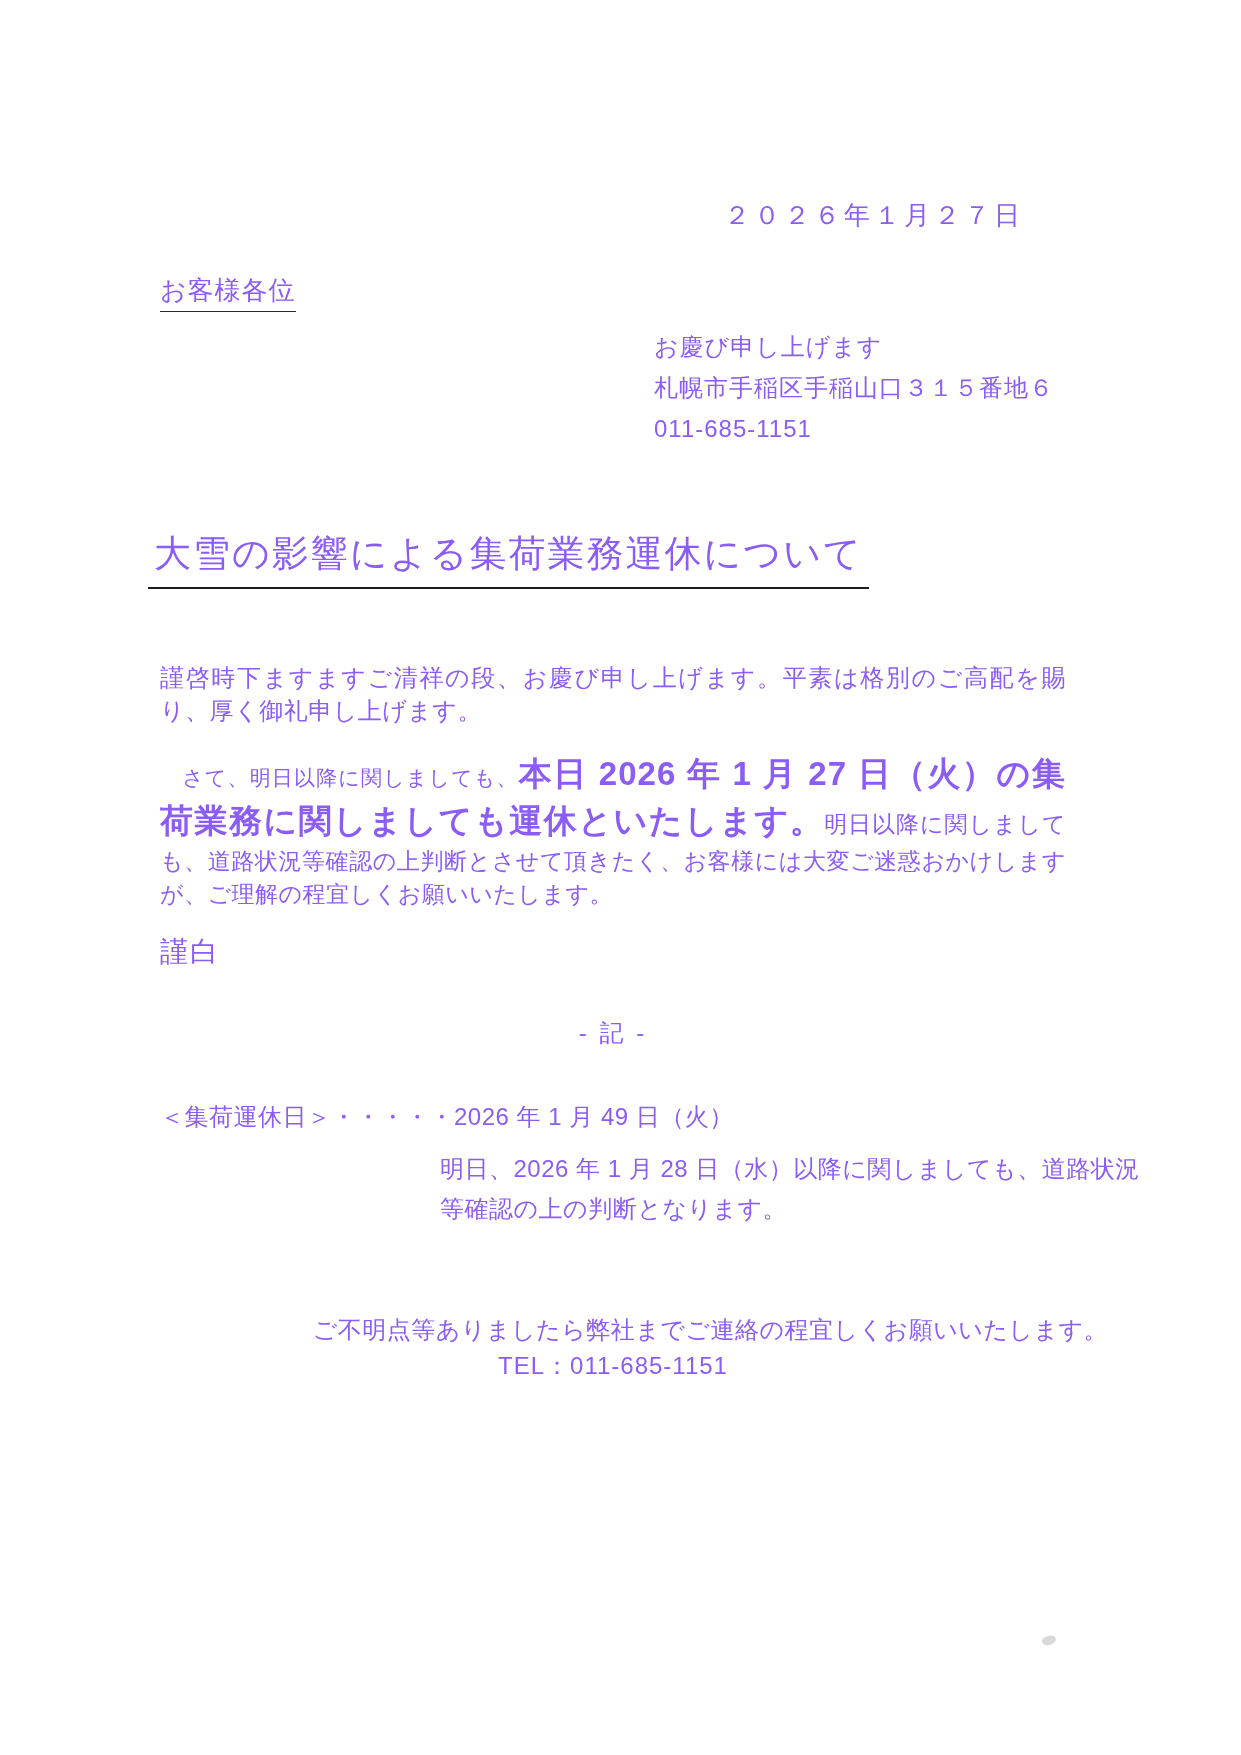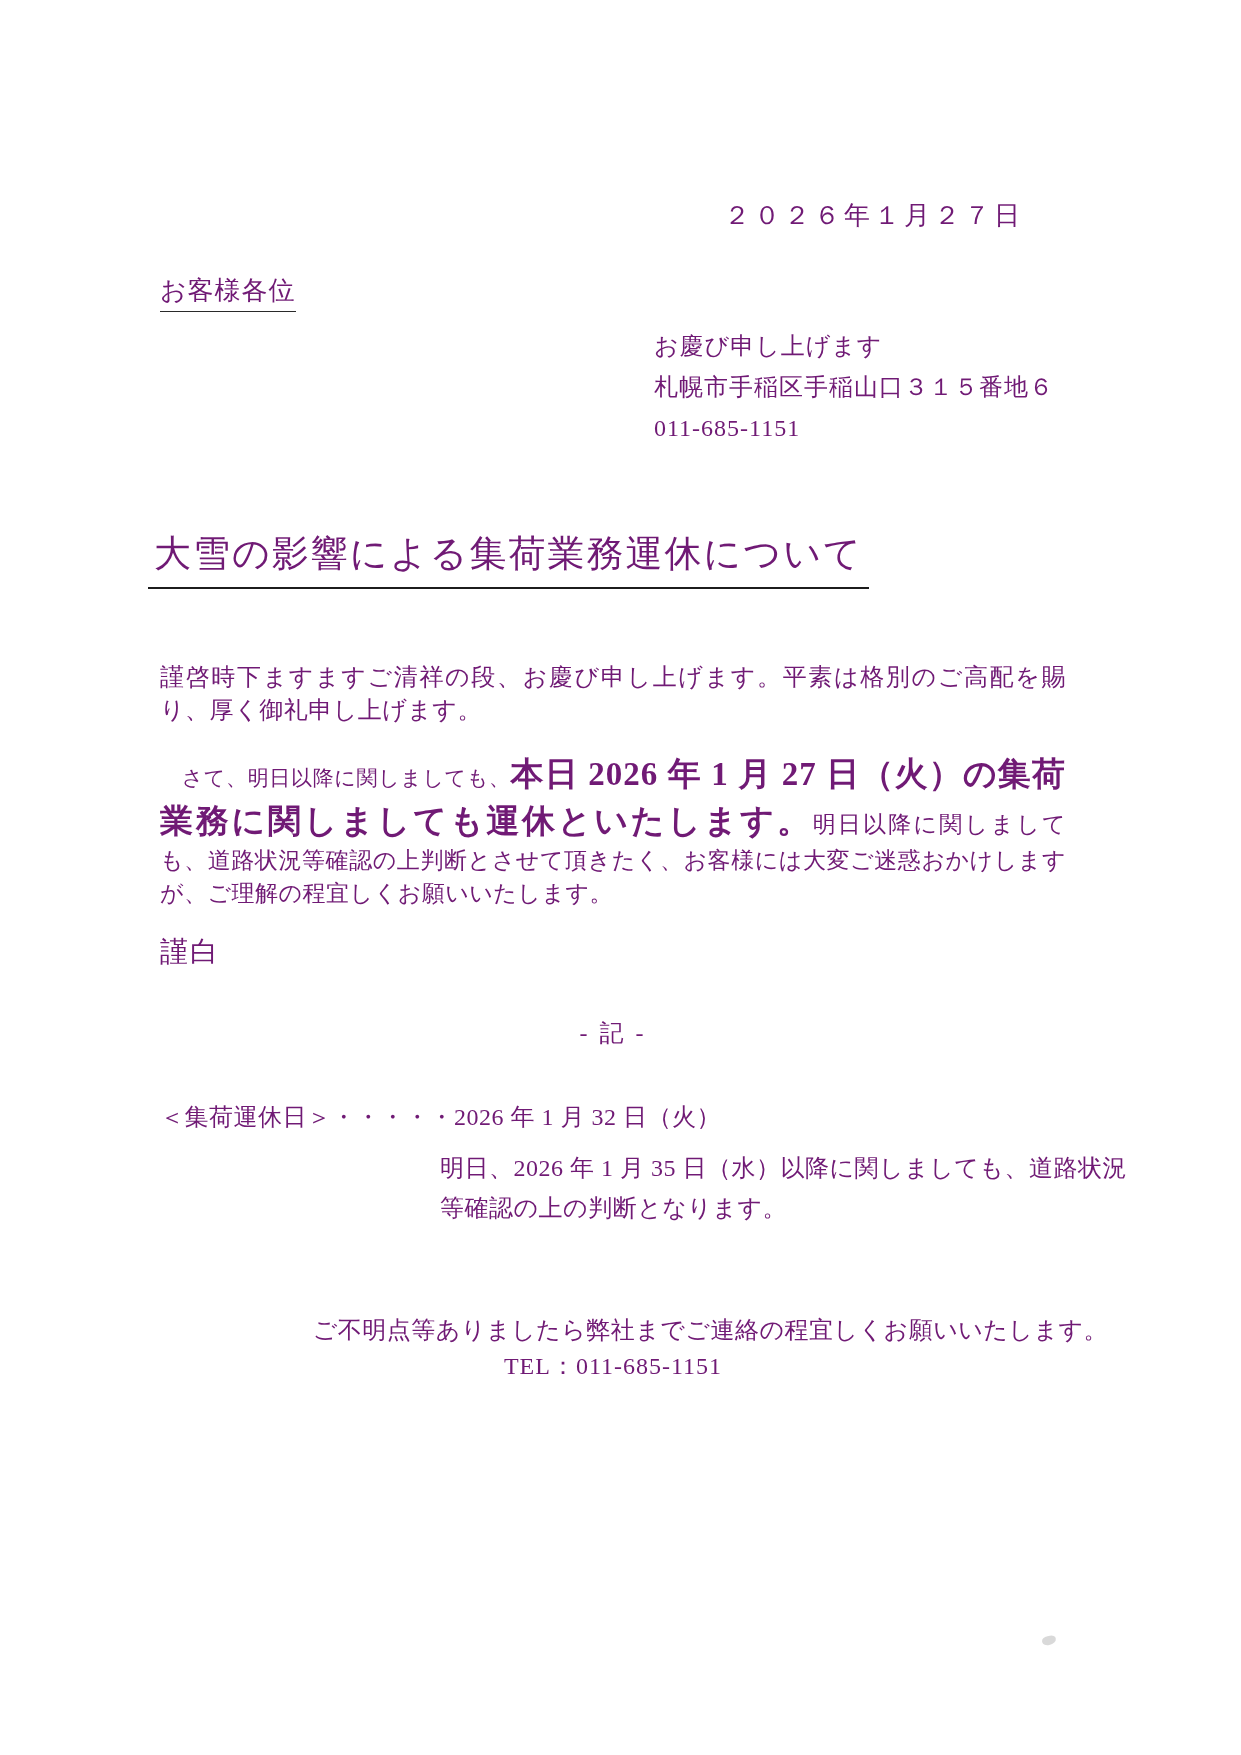--- a/index.html
+++ b/index.html
@@ -6,22 +6,22 @@
     margin: 0;
     padding: 0;
     background: #e8e8e8;
   }
   .page {
     position: relative;
     width: 1241px;
     height: 1755px;
     margin: 0 auto;
     background: #ffffff;
-    color: #701a75;
-    font-family: Liberation Serif, serif;
+    color: #8b5cf6;
+    font-family: Liberation Sans, sans-serif;
     overflow: hidden;
     box-sizing: border-box;
     padding: 0 175px 0 160px;
   }
   .date-line {
     padding-top: 198px;
     text-align: right;
     padding-right: 42px;
     font-size: 26px;
     letter-spacing: 4px;
@@ -156,24 +156,24 @@
   <p class="greeting">謹啓時下ますますご清祥の段、お慶び申し上げます。平素は格別のご高配を賜り、厚く御礼申し上げます。</p>
 
   <p class="main-para"><span class="lead-small">　さて、明日以降に関しましても、</span><span class="emphasis-large">本日 2026 年 1 月 27 日（火）の集荷業務に関しましても運休といたします。</span><span>明日以降に関しましても、道路状況等確認の上判断とさせて頂きたく、お客様には大変ご迷惑おかけしますが、ご理解の程宜しくお願いいたします。</span></p>
 
   <div class="closing-line">謹白</div>
 
   <div class="record-marker">- 記 -</div>
 
   <div class="notice-block">
     <div class="notice-first">
-      <span>＜集荷運休日＞</span><span>・・・・・</span><span>2026 年 1 月 32 日（火）</span>
+      <span>＜集荷運休日＞</span><span>・・・・・</span><span>2026 年 1 月 49 日（火）</span>
     </div>
     <div class="notice-cont">
-      <div>明日、2026 年 1 月 35 日（水）以降に関しましても、道路状況</div>
+      <div>明日、2026 年 1 月 28 日（水）以降に関しましても、道路状況</div>
       <div>等確認の上の判断となります。</div>
     </div>
   </div>
 
   <div class="footer-contact">ご不明点等ありましたら弊社までご連絡の程宜しくお願いいたします。</div>
 
   <div class="footer-tel">TEL：011-685-1151</div>
 
   <div class="scan-artifact"></div>
 

